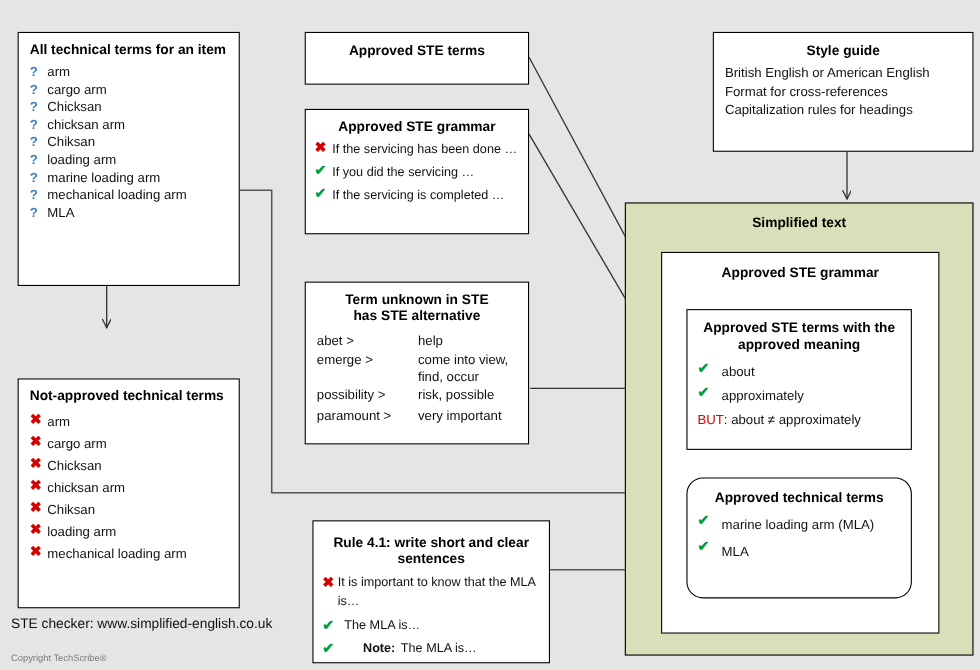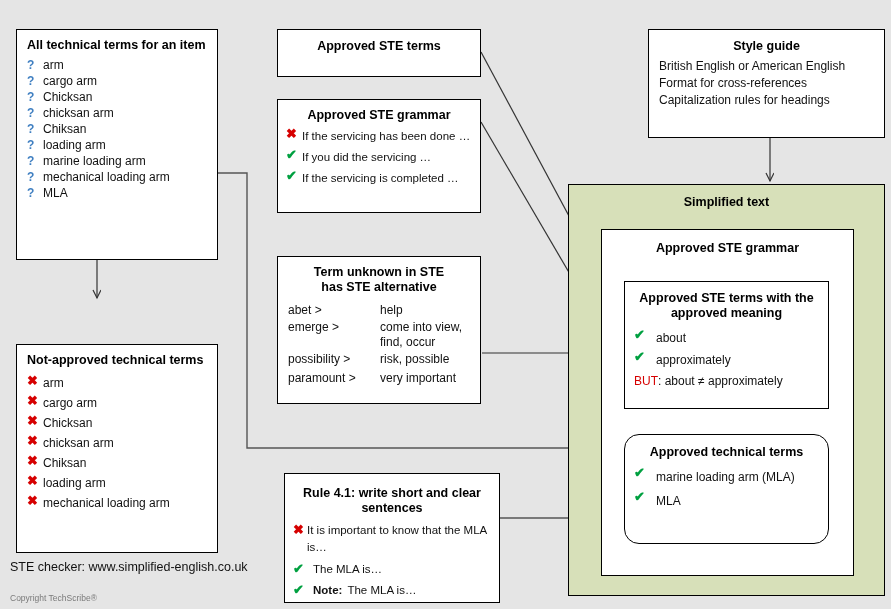--- a/index.html
+++ b/index.html
@@ -254,21 +254,21 @@
       <div class="row" style="font-size:11.5px; line-height:17px;">
         <span class="mark x">✖</span>
         <span style="margin-left:-2px;">It is important to know that the MLA is…</span>
       </div>
       <div class="row" style="font-size:11.5px; line-height:17px; margin-top:5px;">
         <span class="mark v">✔</span>
         <span style="margin-left:4px;">The MLA is…</span>
       </div>
       <div class="row" style="font-size:11.5px; line-height:17px; margin-top:4px;">
         <span class="mark v">✔</span>
-        <span style="font-weight:bold; margin-left:4px;">Note:</span>
+        <span style="font-weight:bold; margin-left:21px;">Note:</span>
         <span style="margin-left:5px;">The MLA is…</span>
       </div>
     </div>
   </div>
 
   <div class="box" style="left:648px; top:29px; width:237px; height:109px; padding:9px 10px 0 10px;">
     <div class="title">Style guide</div>
     <div style="margin-top:4px;">
       <div class="plain" style="line-height:17px;">British English or American English</div>
       <div class="plain" style="line-height:17px;">Format for cross-references</div>

